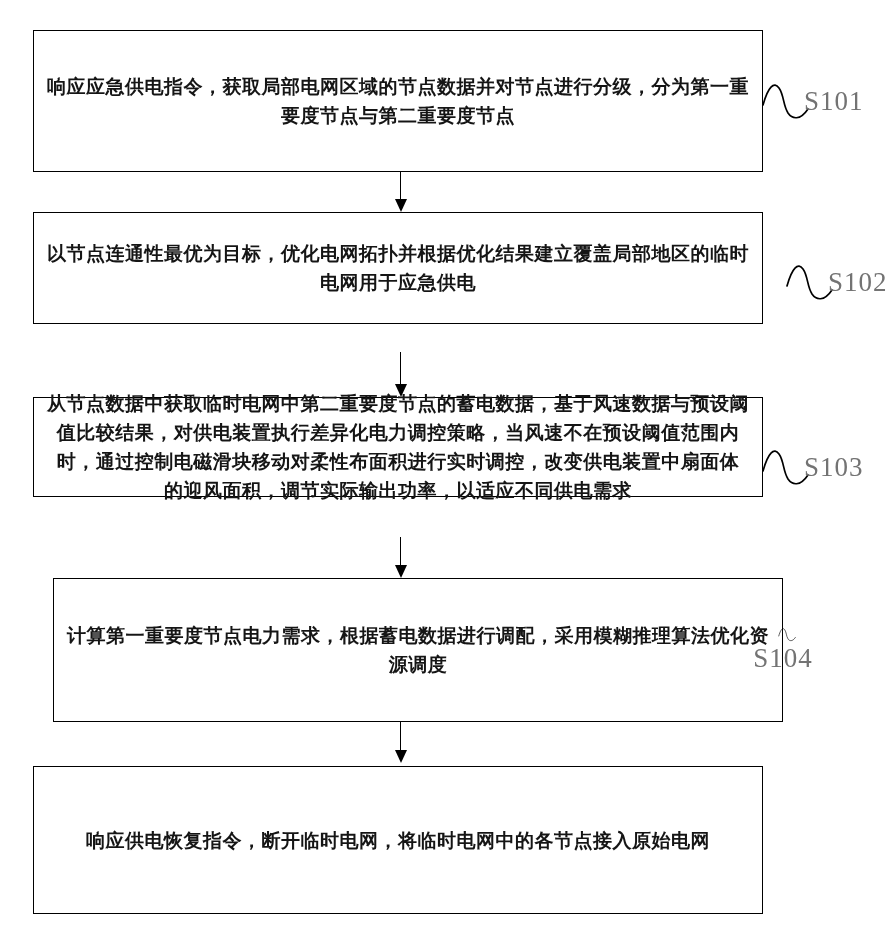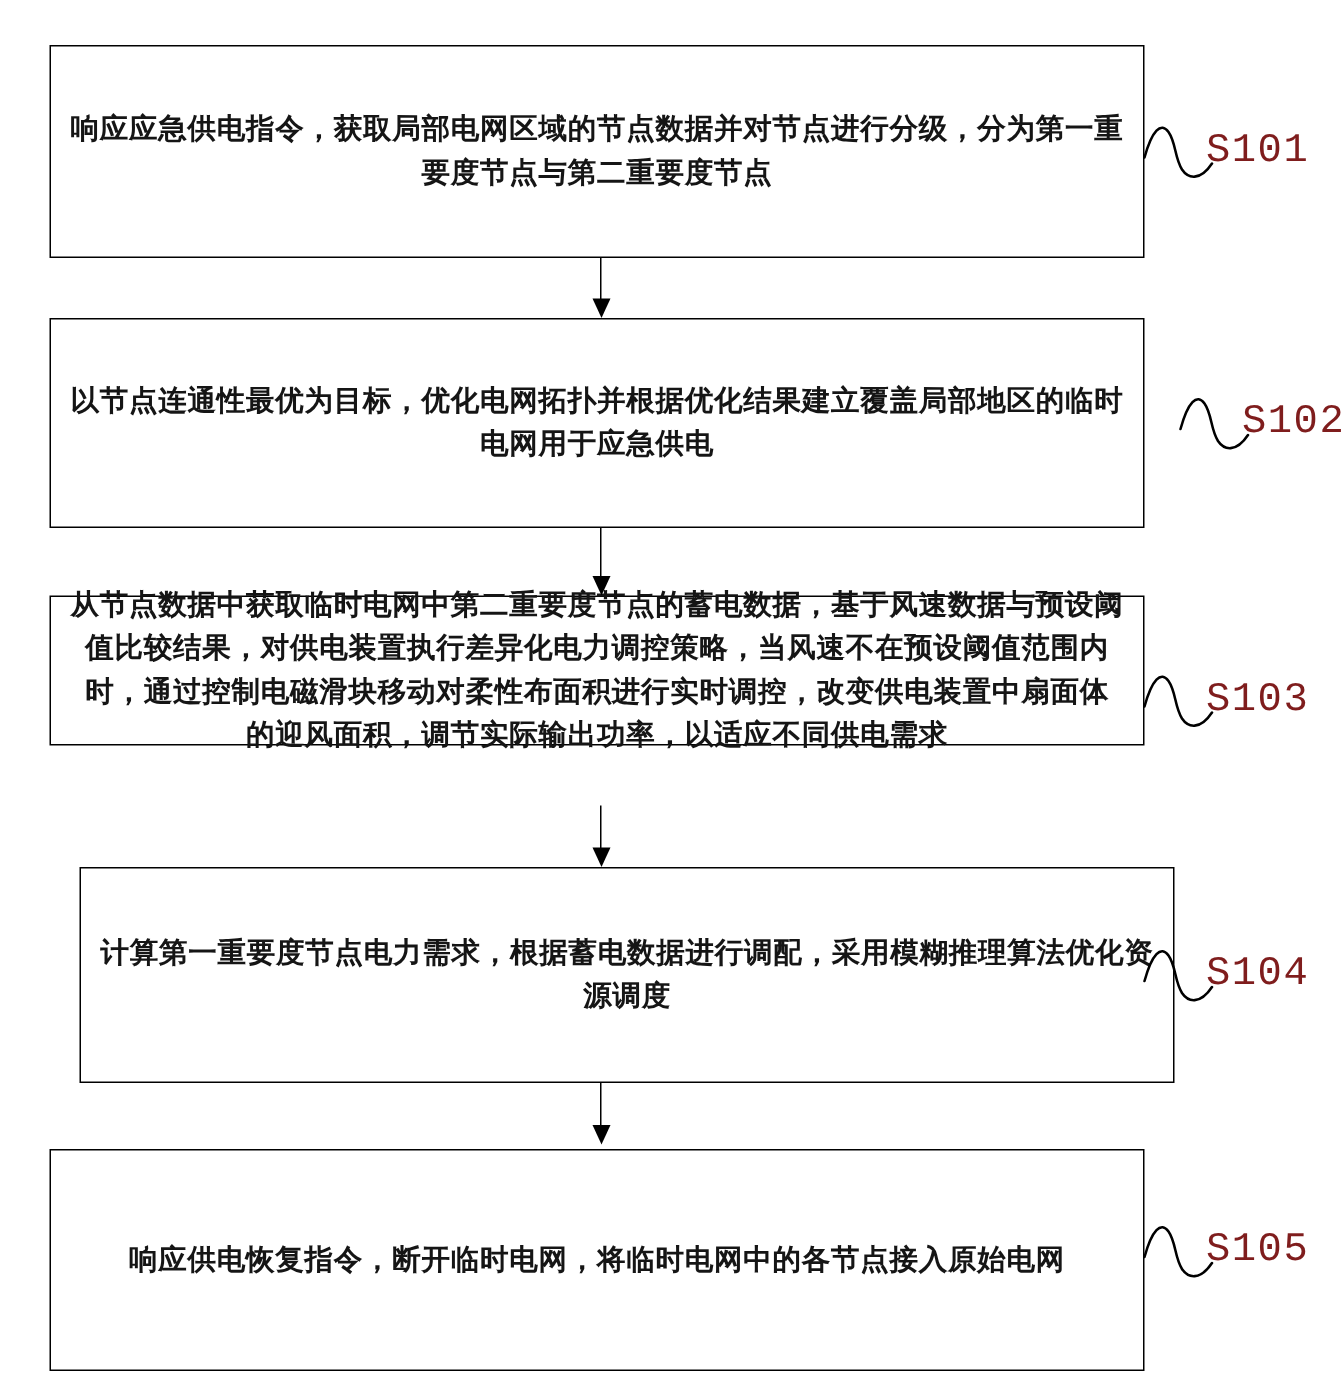--- a/index.html
+++ b/index.html
@@ -66,36 +66,36 @@
     height: 48px;
     display: flex;
     align-items: center;
   }
   .step-ref svg {
     display: block;
   }
   .step-ref .ref-label {
     font-size: 27px;
     letter-spacing: 1px;
-    color: #7f1d1d;
+    color: #737373;
     margin-left: -10px;
-    font-family: Liberation Mono, monospace;
+    font-family: Liberation Serif, serif;
   }
 </style>
 </head>
 <body>
 
 <div id="stage">
 
   <div class="step-box" style="top:30px; height:142px;justify-content:center;">
     <div class="step-text">响应应急供电指令，获取局部电网区域的节点数据并对节点进行分级，分为第一重
 要度节点与第二重要度节点</div>
   </div>
 
-  <div class="step-box" style="top:212px; height:140px;">
+  <div class="step-box" style="top:212px; height:112px;">
     <div class="step-text">以节点连通性最优为目标，优化电网拓扑并根据优化结果建立覆盖局部地区的临时
 电网用于应急供电</div>
   </div>
 
   <div class="step-box" style="top:397px; height:100px;">
     <div class="step-text">从节点数据中获取临时电网中第二重要度节点的蓄电数据，基于风速数据与预设阈
 值比较结果，对供电装置执行差异化电力调控策略，当风速不在预设阈值范围内
 时，通过控制电磁滑块移动对柔性布面积进行实时调控，改变供电装置中扇面体
 的迎风面积，调节实际输出功率，以适应不同供电需求</div>
   </div>
@@ -140,27 +140,21 @@
     <span class="ref-label">S102</span>
   </div>
 
   <div class="step-ref" style="top:443px;">
     <svg width="52" height="46" viewBox="0 0 52 46">
       <path d="M1,27 C6,9 12,3 17,10 C22,17 21,27 26,35 C30,41 38,43 46,31" fill="none" stroke="#000" stroke-width="1.7" stroke-linecap="round"></path>
     </svg>
     <span class="ref-label">S103</span>
   </div>
 
-  <div class="step-ref" style="top:626px;">
+  <div class="step-ref" style="top:626px;flex-direction:column;">
     <svg width="52" height="46" viewBox="0 0 52 46">
       <path d="M1,27 C6,9 12,3 17,10 C22,17 21,27 26,35 C30,41 38,43 46,31" fill="none" stroke="#000" stroke-width="1.7" stroke-linecap="round"></path>
     </svg>
     <span class="ref-label">S104</span>
   </div>
 
-  <div class="step-ref" style="top:810px;">
-    <svg width="52" height="46" viewBox="0 0 52 46">
-      <path d="M1,27 C6,9 12,3 17,10 C22,17 21,27 26,35 C30,41 38,43 46,31" fill="none" stroke="#000" stroke-width="1.7" stroke-linecap="round"></path>
-    </svg>
-    <span class="ref-label">S105</span>
-  </div>
 
 </div>
 
 </body></html>

